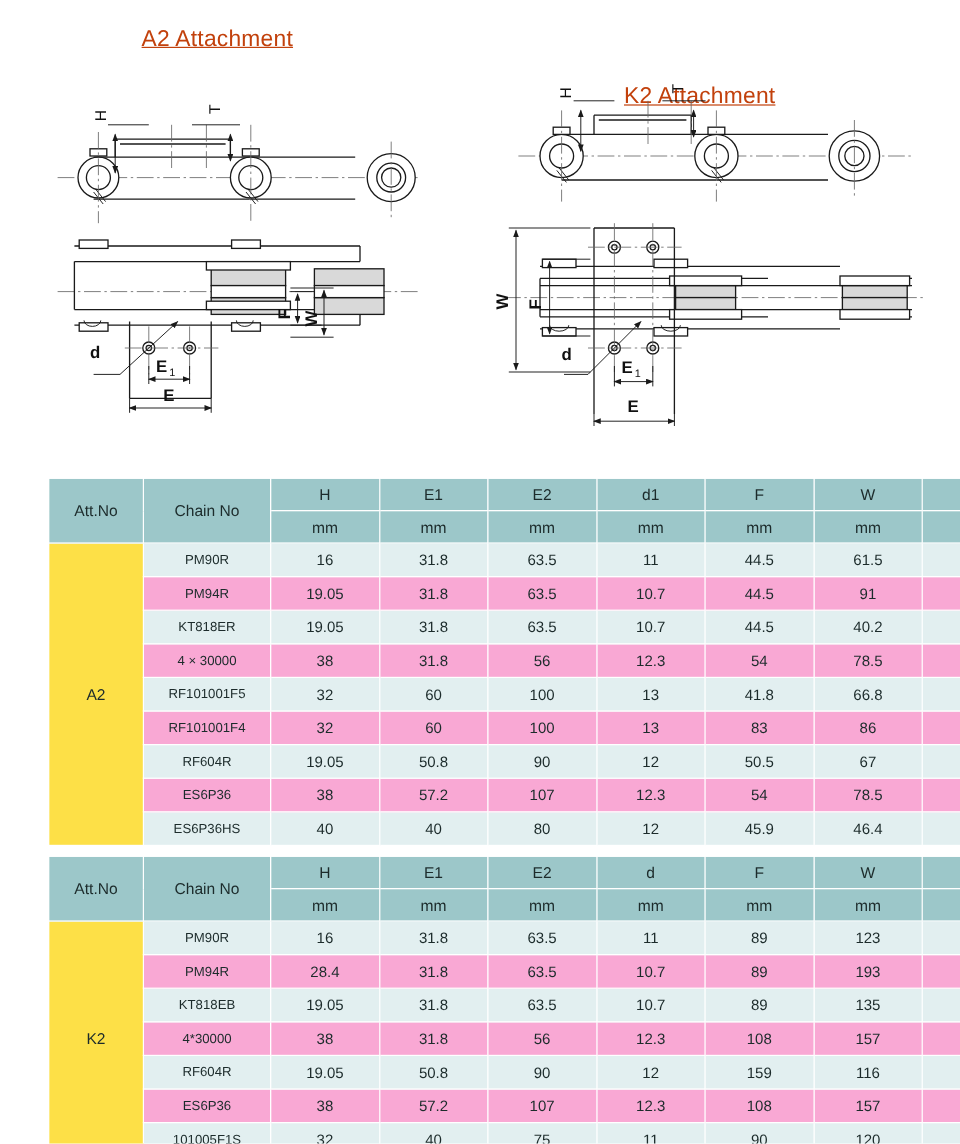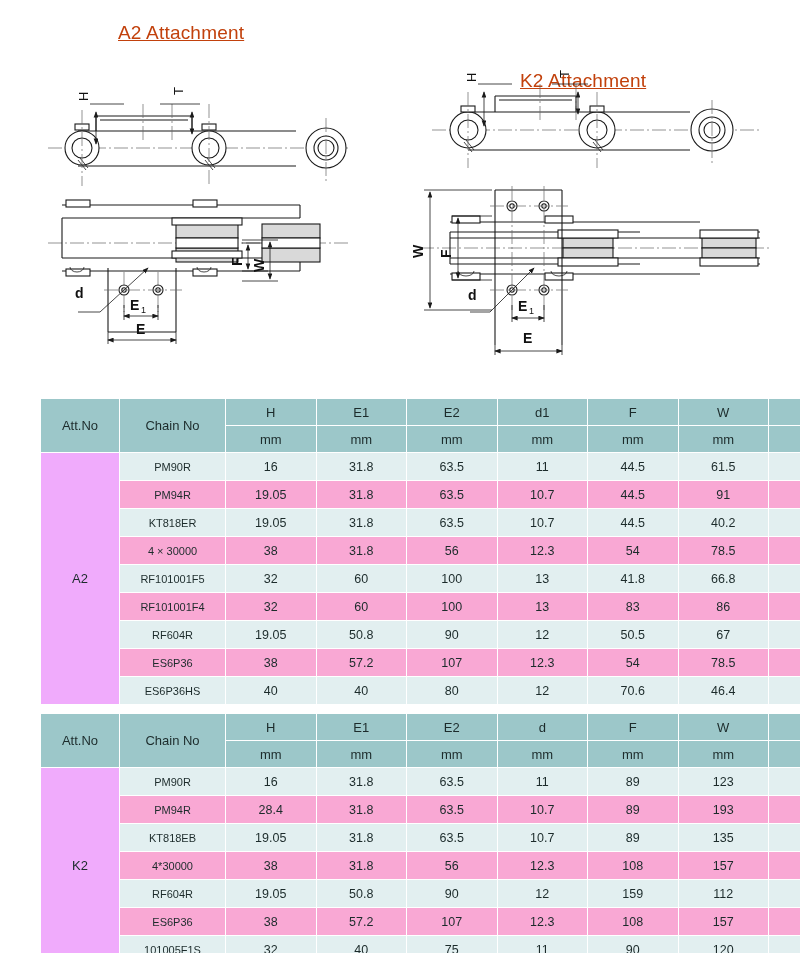--- a/index.html
+++ b/index.html
@@ -47,21 +47,21 @@
     font-weight:normal;
     color:#1c2b2b;
   }
   .tbl th{background:#9cc7c9;font-size:13px;height:26px;}
   .th-unit{background:#bcd9da;font-size:12px;height:24px;}
   .attcell{background:#b7d6d7;font-size:13px;}
   .cn{font-size:11px;}
   .tbl tbody tr td{height:27px;}
   .row-light td{background:#e2eff0;}
   .row-dark td{background:#f9a8d4;}
-  .row-light td.attcell,.row-dark td.attcell{background:#f0abfc;}
+  .row-light td.attcell,.row-dark td.attcell{background:#fde047;}
 
   .col-att{width:78px;}
   .col-chain{width:105px;}
   .col-d{width:89.5px;}
 
   
 </style>
 </head>
 <body>
 
@@ -408,21 +408,21 @@
           <td class="col-d">54</td>
           <td class="col-d">78.5</td>
           <td class="col-d">7.8</td>
         </tr>
         <tr class="row-light">
           <td class="cn col-chain">ES6P36HS</td>
           <td class="col-d">40</td>
           <td class="col-d">40</td>
           <td class="col-d">80</td>
           <td class="col-d">12</td>
-          <td class="col-d">70.6</td>
+          <td class="col-d">45.9</td>
           <td class="col-d">46.4</td>
           <td class="col-d">8</td>
         </tr>
       </tbody>
   </table>
 
   <table class="tbl" id="table-k2">
     <thead>
       <tr>
         <th class="col-att" rowspan="2">Att.No</th>
@@ -487,21 +487,21 @@
           <td class="col-d">157</td>
           <td class="col-d">5.1</td>
         </tr>
         <tr class="row-light">
           <td class="cn col-chain">RF604R</td>
           <td class="col-d">19.05</td>
           <td class="col-d">50.8</td>
           <td class="col-d">90</td>
           <td class="col-d">12</td>
           <td class="col-d">159</td>
-          <td class="col-d">112</td>
+          <td class="col-d">116</td>
           <td class="col-d">6.4</td>
         </tr>
         <tr class="row-dark">
           <td class="cn col-chain">ES6P36</td>
           <td class="col-d">38</td>
           <td class="col-d">57.2</td>
           <td class="col-d">107</td>
           <td class="col-d">12.3</td>
           <td class="col-d">108</td>
           <td class="col-d">157</td>

